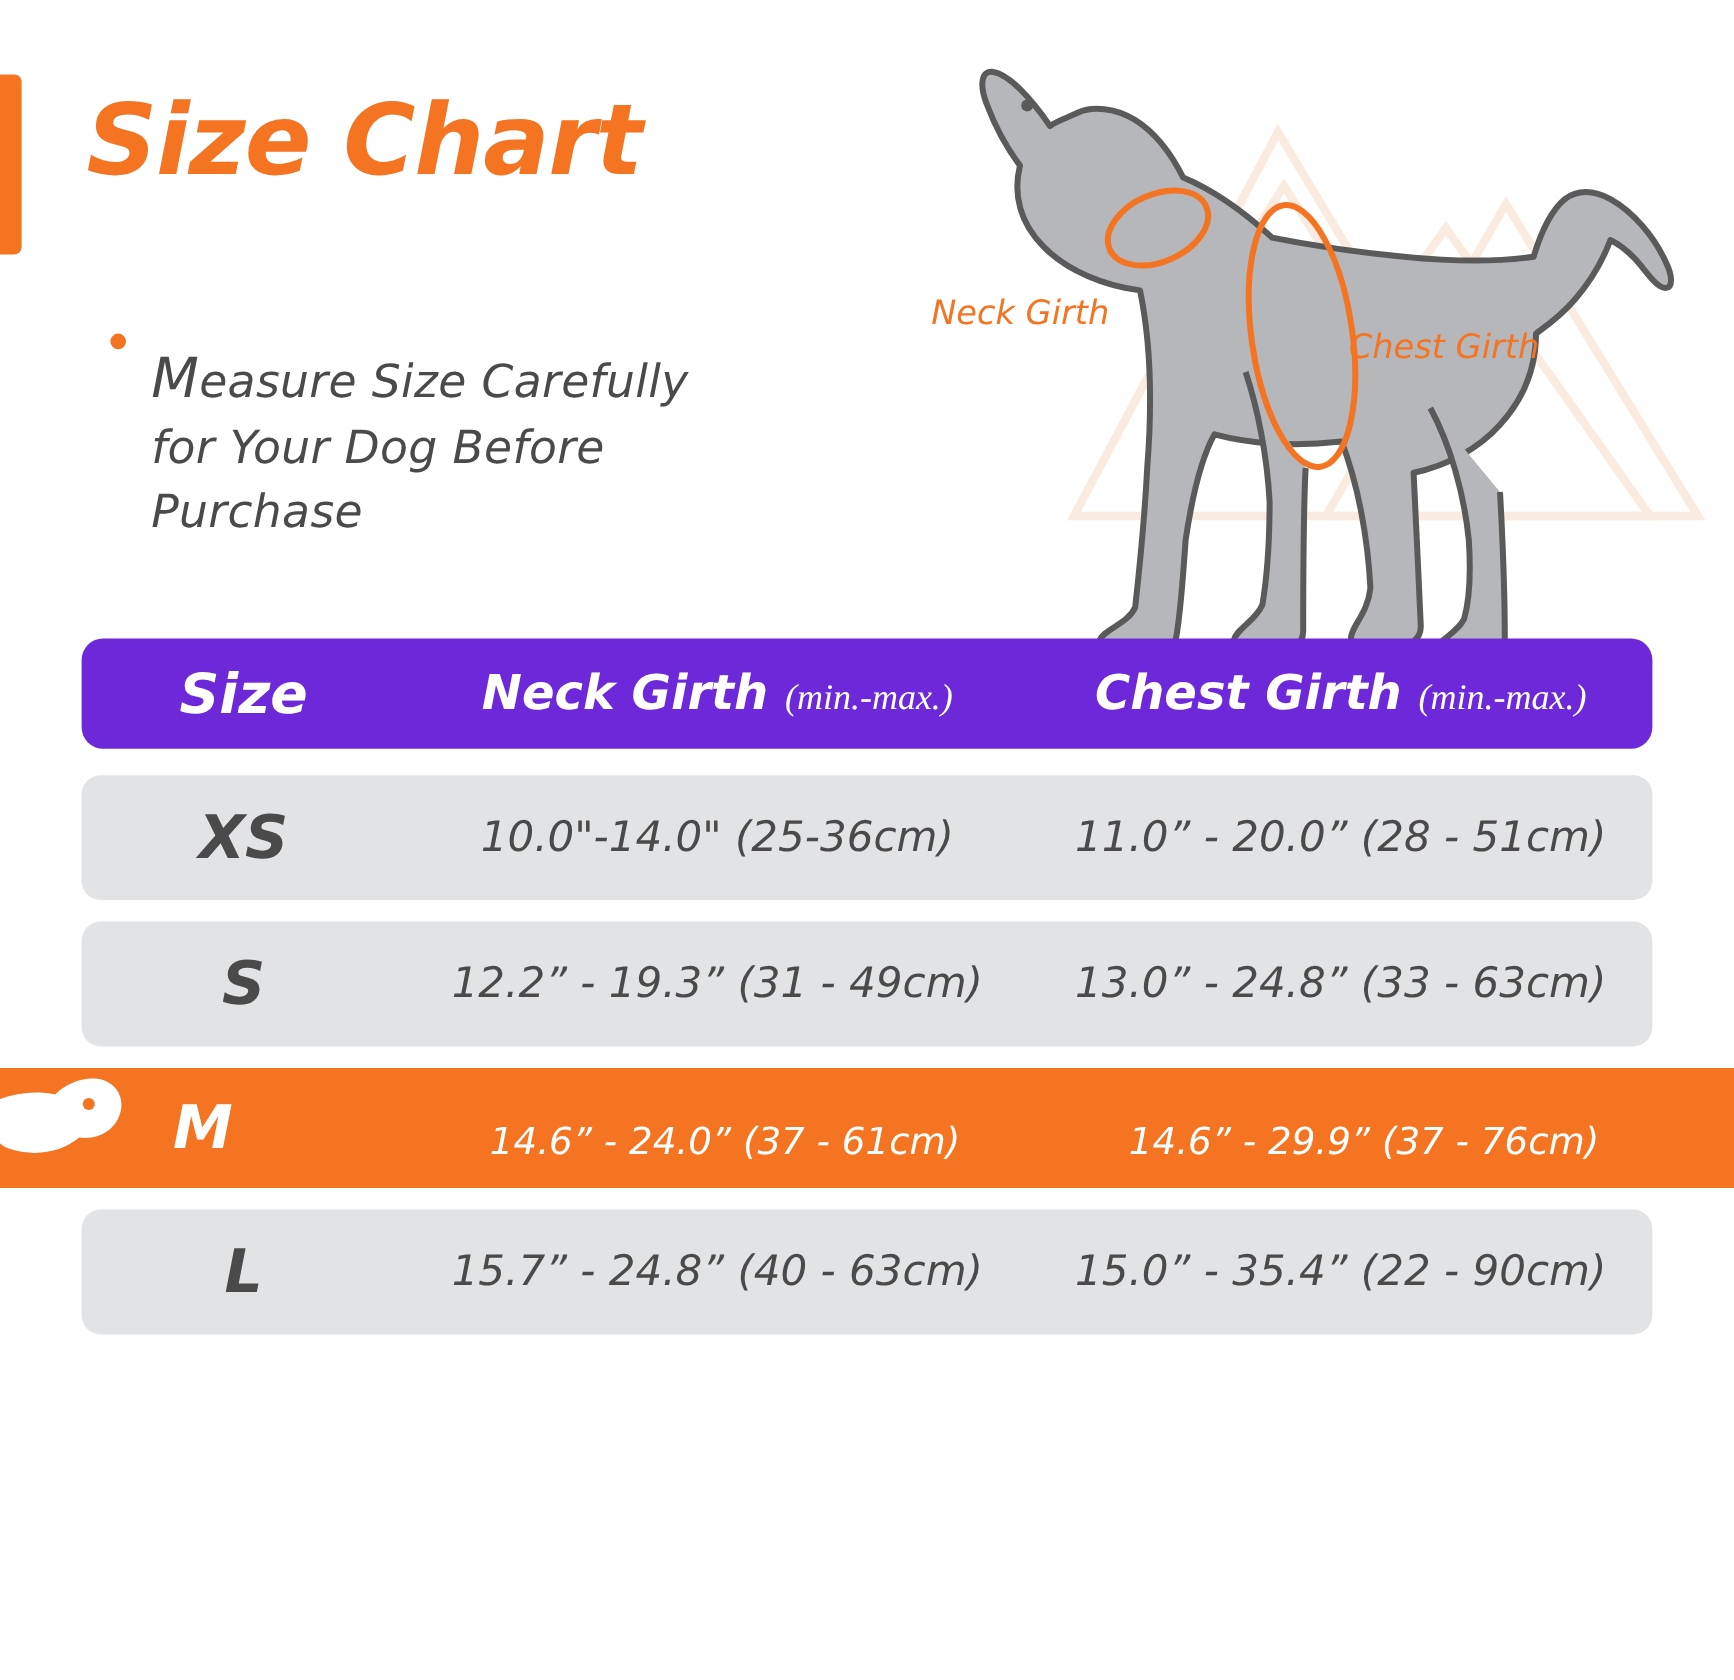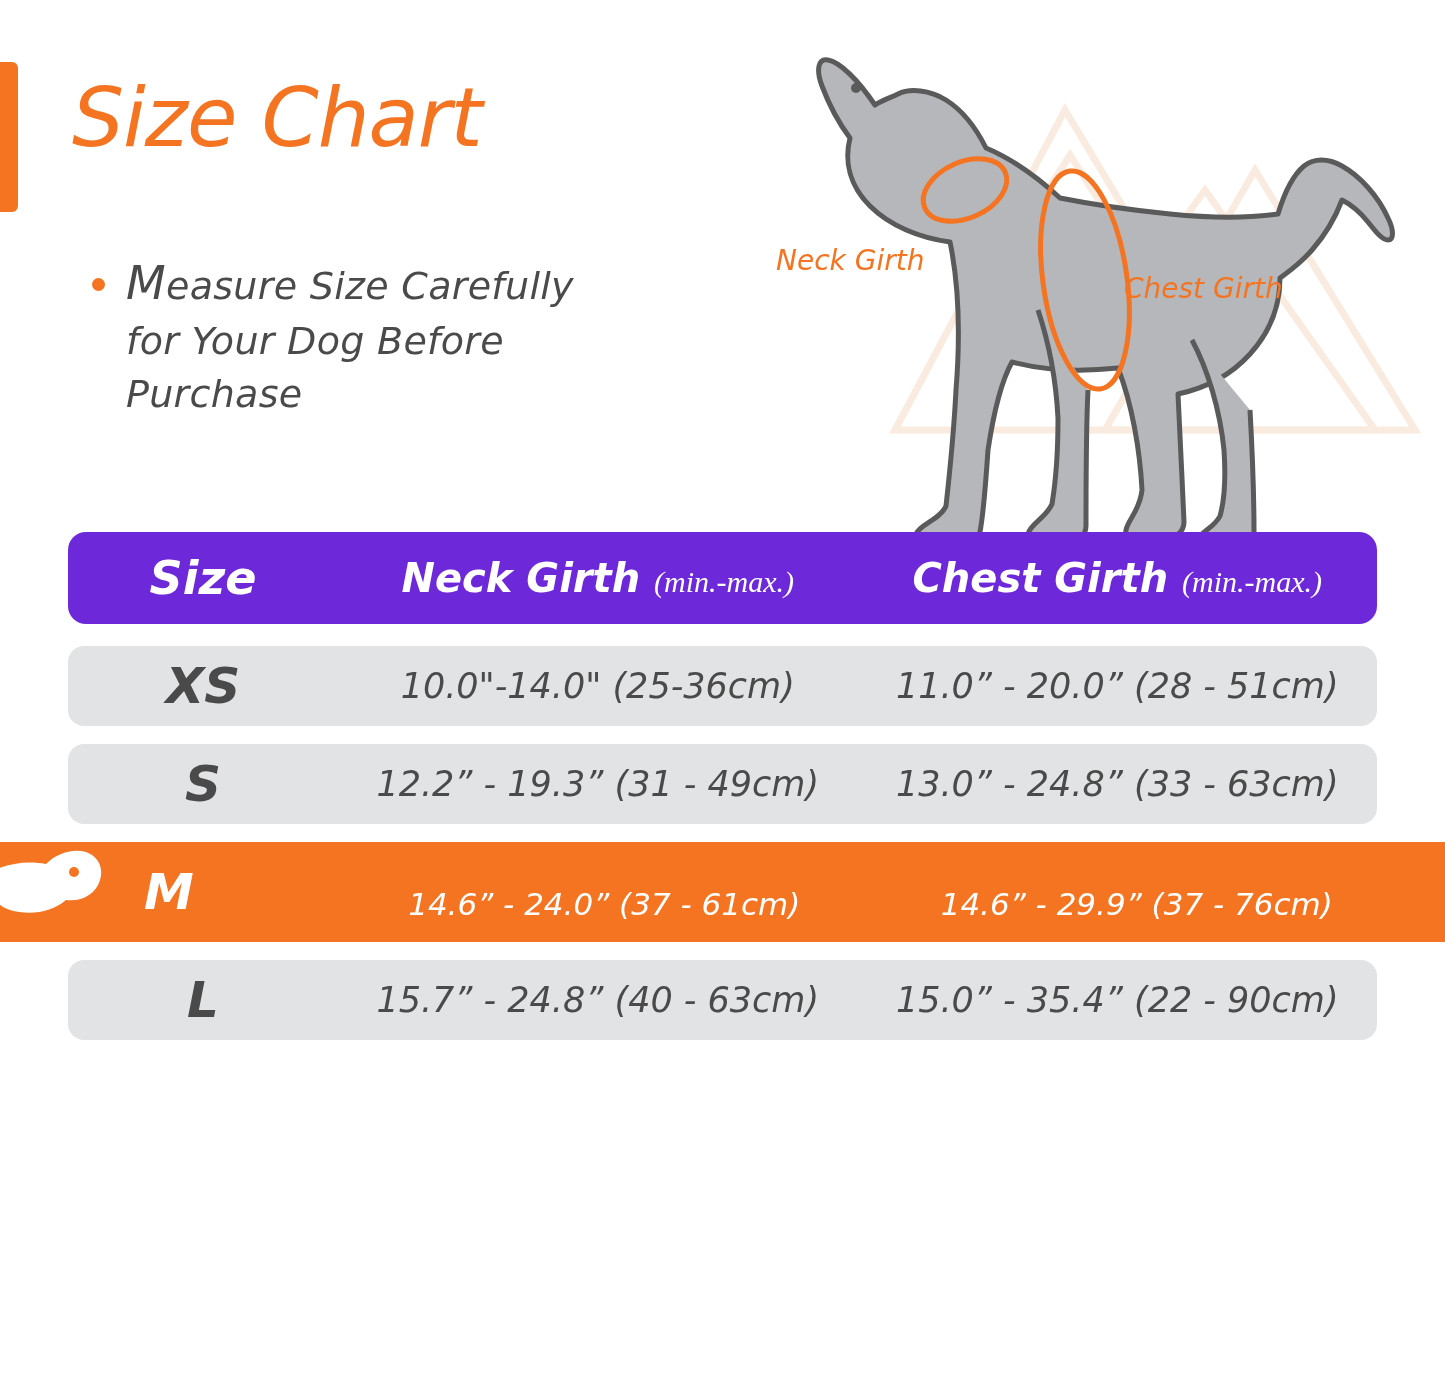--- a/index.html
+++ b/index.html
@@ -37,21 +37,21 @@
     background: #f47421;
     border-radius: 0 6px 6px 0;
   }
 
   .title {
     position: absolute;
     left: 72px;
     top: 70px;
     font-family: "DejaVu Sans", sans-serif;
     font-size: 82px;
-    font-weight: normal;
+    font-weight: bold;
     font-style: italic;
     letter-spacing: -1px;
     color: #f47421;
   }
 
   .bullet-block {
     position: absolute;
     left: 88px;
     top: 252px;
     width: 620px;
@@ -66,20 +66,21 @@
     background: #f47421;
   }
   .bullet-text {
     margin-left: 38px;
     font-size: 38px;
     line-height: 1.38;
     font-style: italic;
     color: #4a4a4a;
     font-family: "DejaVu Sans", sans-serif;
     letter-spacing: 0.3px;
+    margin-top: 32px;
   }
   .bullet-text .cap {
     font-size: 46px;
   }
 
   
   .dog-wrap {
     position: absolute;
     left: 780px;
     top: 10px;
@@ -113,21 +114,21 @@
     left: 0;
     top: 532px;
     width: 1445px;
   }
   .row {
     position: relative;
     display: flex;
     align-items: center;
     box-sizing: border-box;
     margin: 0 68px 18px 68px;
-    height: 80px;
+    height: 104px;
     border-radius: 16px;
     background: #e2e3e5;
   }
   .row.header {
     background: #6d28d9;
     height: 92px;
     margin-bottom: 22px;
     border-radius: 18px;
   }
   .row.highlight {

